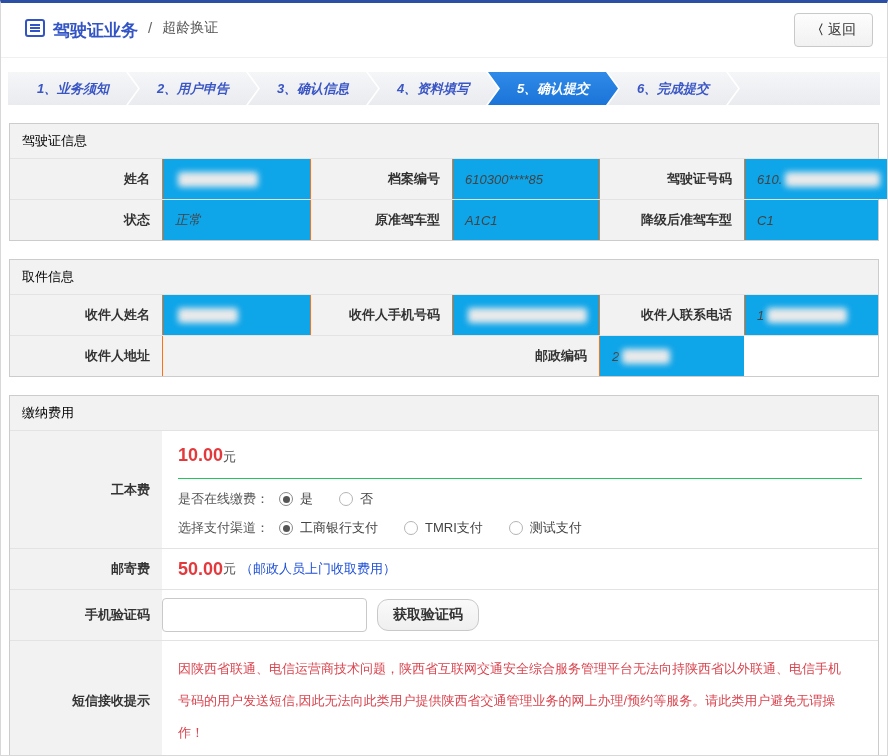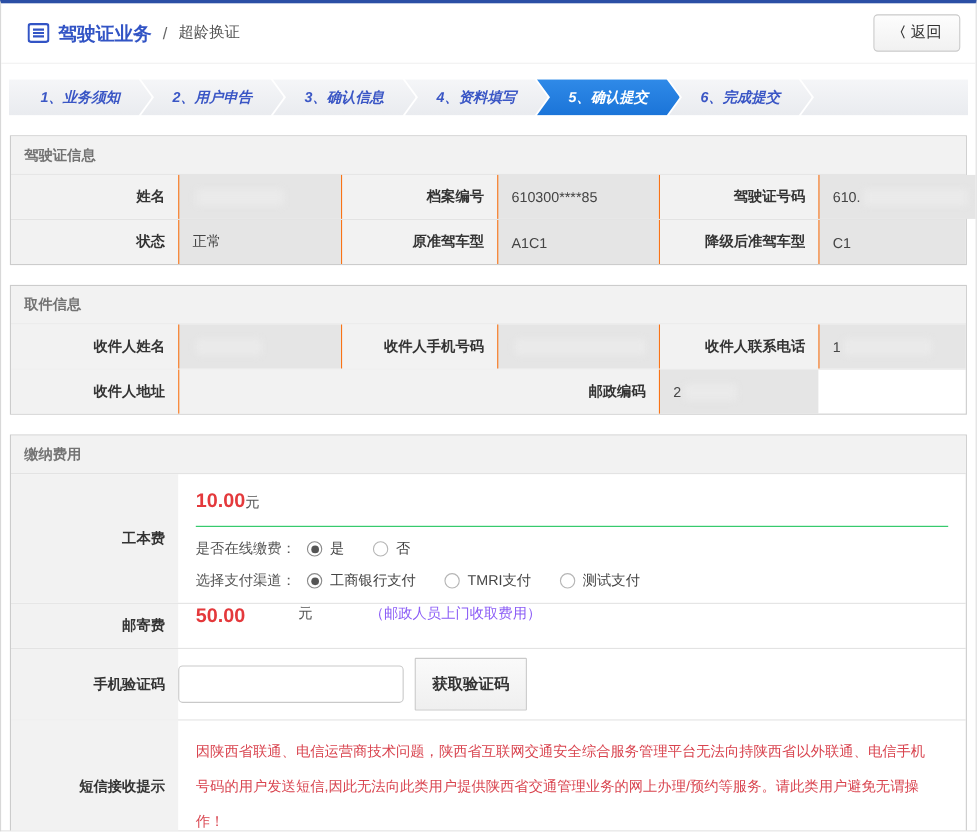--- a/index.html
+++ b/index.html
@@ -15,21 +15,21 @@
     background:#fff;
     overflow:hidden;
   }
   
   .header {
     height:55px;
     display:flex; align-items:center; justify-content:space-between;
     padding:0 14px 0 24px;
     border-bottom:1px solid #f0f0f0;
   }
-  .header-left { display:flex; align-items:center; gap:8px; }
+  .header-left { display:flex; align-items:flex-start; gap:8px; }
   .hdr-icon { display:inline-flex; }
   .hdr-title { color:#3254c5; font-size:17px; font-weight:bold; }
   .hdr-sep   { color:#666; font-size:15px; margin:0 2px; }
   .hdr-sub   { color:#555; font-size:14px; }
   .back-btn {
     display:inline-flex; align-items:center; gap:4px;
     background:linear-gradient(#fdfdfd,#f1f1f1);
     border:1px solid #c9c9c9; border-radius:4px;
     padding:7px 16px; font-size:14px; color:#333; cursor:pointer;
     font-family:inherit;
@@ -64,21 +64,21 @@
     margin-left:-10px;
   }
   
   .section {
     margin:18px 8px 0 8px;
     border:1px solid #cccccc;
   }
   .section-title {
     background:#f2f2f2;
     padding:8px 12px;
-    font-size:13px; font-weight:bold; color:#737373;
+    font-size:13px; font-weight:normal; color:#000000;
   }
   .grid-row {
     display:grid;
     grid-template-columns:152px 148px 142px 147px 145px 1fr;
     border-top:1px solid #e3e3e3;
   }
   .grid-row-addr {
     display:grid;
     grid-template-columns:152px 437px 145px 1fr;
     border-top:1px solid #e3e3e3;
@@ -90,59 +90,59 @@
     padding:0 12px;
     border-left:1px solid #f97316;
   }
   .cell:first-child { border-left:none;font-family:Liberation Serif, serif; }
   .cell.lbl {
     background:#f2f2f2;
     justify-content:flex-end;
     font-weight:bold;
     color:#333;
   }
-  .cell.val { background:#e5e5e5; color:#444; }
+  .cell.val { background:#0ea5e9; color:#444;font-style:italic; }
   
   .fees-row {
     display:grid;
     grid-template-columns:152px 1fr;
     border-top:1px solid #e3e3e3;
   }
   .fees-row .lbl { border-left:none; }
   .fee-content { padding:0 16px; }
   .fee-amount-line {
     padding:14px 0 12px 0;
     border-bottom:1px solid #22c55e;
   }
   .fee-amount { color:#e4393c; font-size:18px; font-weight:bold; }
   .fee-unit { color:#555; font-size:13px; }
-  .fee-note { color:#8b5cf6; font-size:13px; margin-left:4px; }
+  .fee-note { color:#1d4ed8; font-size:13px; margin-left:4px; }
   .radio-line { display:flex; align-items:flex-start; margin:11px 0; font-size:13px; color:#555; }
   .radio-q { margin-right:10px; }
   .radio-opt { display:inline-flex; align-items:center; margin-right:26px; cursor:pointer; color:#444; }
   .radio-circle {
     width:14px; height:14px; border-radius:50%;
     border:1px solid #b5b5b5; background:#fff;
     display:inline-flex; align-items:center; justify-content:center;
     margin-right:7px;
   }
   .radio-opt.checked .radio-circle { border-color:#8a8a8a; }
   .radio-dot { width:7px; height:7px; border-radius:50%; background:#555; display:none; }
   .radio-opt.checked .radio-dot { display:block; }
-  .simple-fee { display:flex; align-items:flex-start; min-height:36px;gap:48px; }
+  .simple-fee { display:flex; align-items:center; min-height:36px; }
   .captcha-line { display:flex; align-items:center; gap:10px; padding:8px 0; }
   .captcha-input {
     width:205px; height:34px;
     border:1px solid #c9c9c9; border-radius:4px;
     font-size:14px; padding:0 8px; font-family:inherit;
   }
   .captcha-btn {
-    height:48px; padding:0 15px;
+    height:32px; padding:0 15px;
     background:linear-gradient(#fafafa,#efefef);
-    border:1px solid #c9c9c9; border-radius:1px;
+    border:1px solid #c9c9c9; border-radius:11px;
     font-size:14px; font-weight:bold; color:#333; cursor:pointer;
     font-family:inherit;
   }
   .sms-note {
     color:#d9444f; font-size:13px; line-height:32px;
     padding:12px 10px 12px 0;
   }
   .sms-row .cell.lbl { align-items:center; }
   
   .redact {

